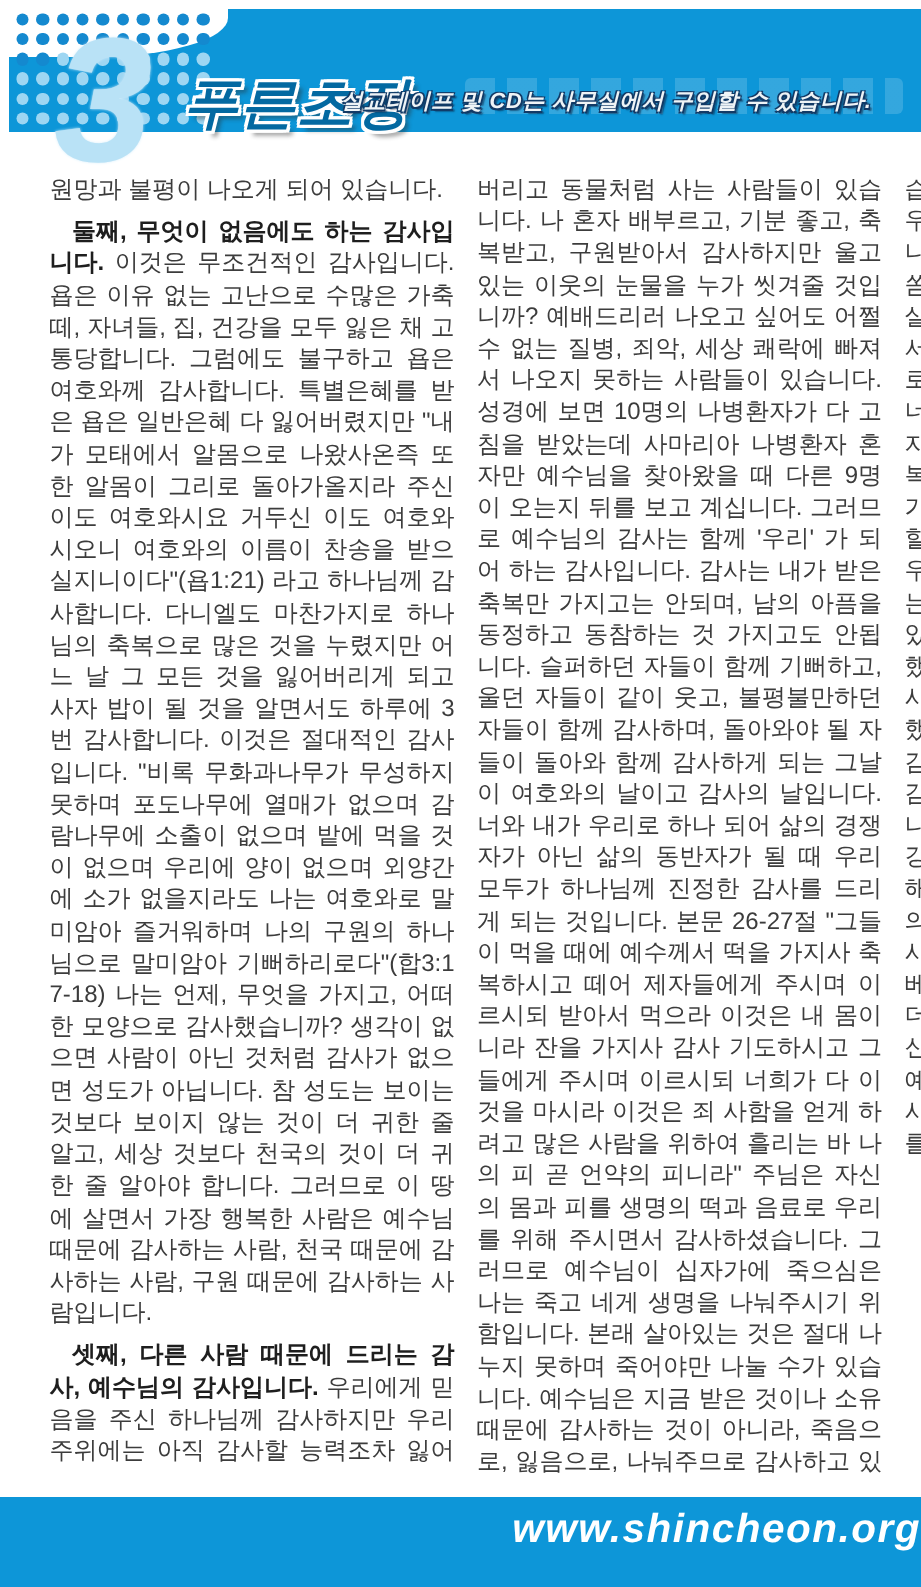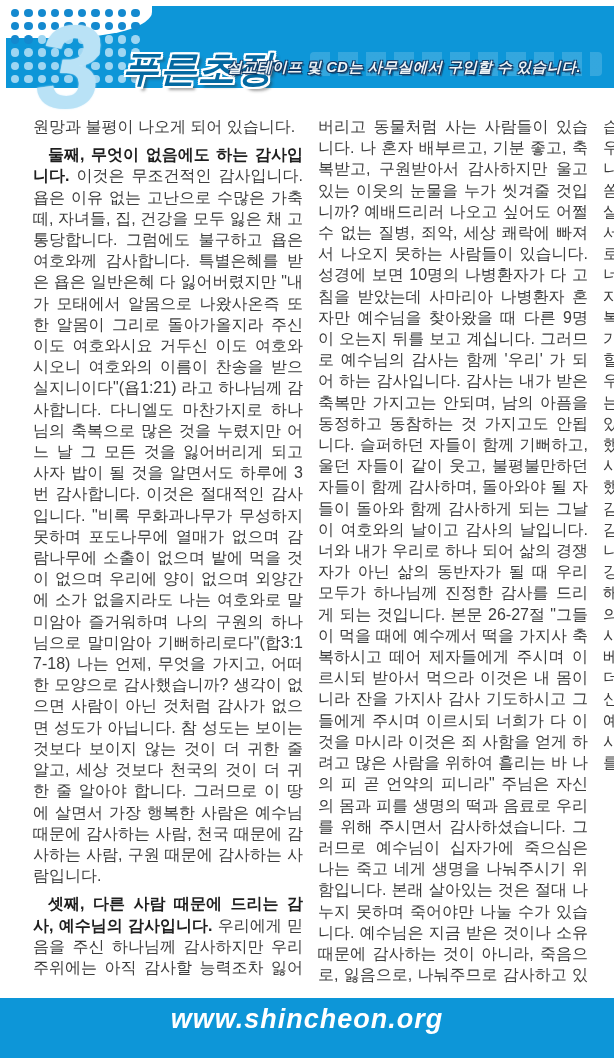--- a/index.html
+++ b/index.html
@@ -38,21 +38,21 @@
              column-count:2; column-gap:15px; column-fill:auto;
              font-size:16px; line-height:21.2px; color:#3c3c3c;
              text-align:justify; word-break:break-all; }
   #article p { margin:0; }
   #article p + p { margin-top:7px; }
   #article p.indented { text-indent:15px; }
   #article b.lead { font-weight:bold; color:#1e1e1e; }
 
   
   #footer { position:absolute; left:0; top:998px; width:614px; height:60px;
-            background:#0d96d8; text-align:center;text-decoration:underline; }
+            background:#0d96d8; text-align:right;text-decoration:underline; }
   #footer .url { display:inline-block; margin-top:6px; font-size:27px; font-weight:bold;
                  font-style:italic; color:#fff; letter-spacing:1px; }
 </style>
 </head>
 <body>
 
 <div id="page">
 
   <div id="header">
     <div class="band"></div>

